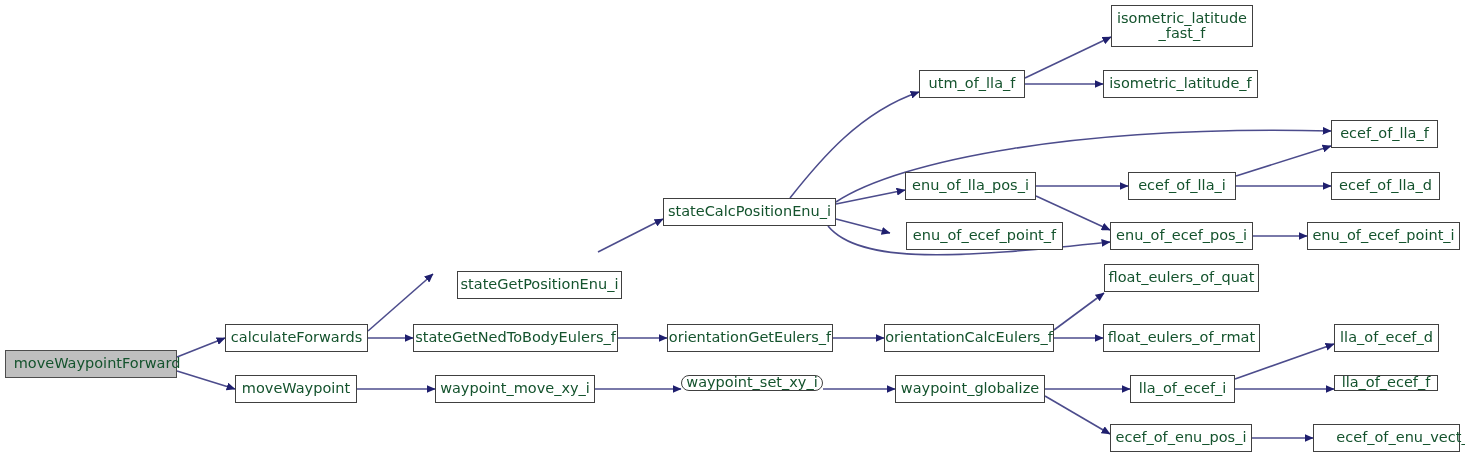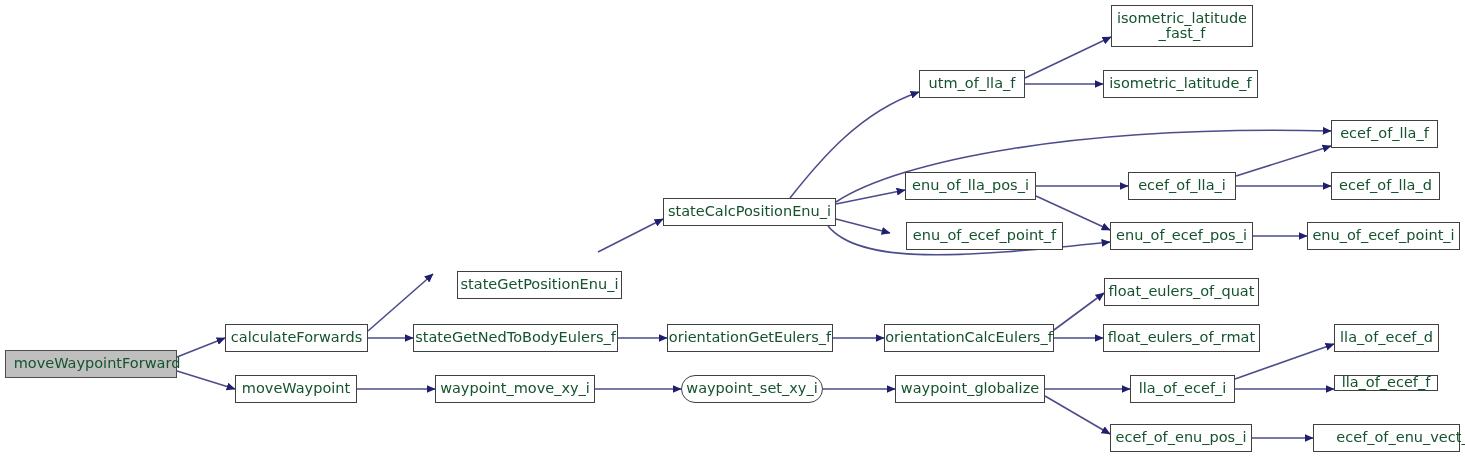--- a/index.html
+++ b/index.html
@@ -84,32 +84,32 @@
   </svg>
   <div id="node-layer">
       <div class="node root" style="left: 5px; top: 350px; width: 172px; height: 28px;"><span class="lbl">moveWaypointForward</span></div>
       <div class="node" style="left: 225px; top: 324px; width: 143px; height: 28px;"><span class="lbl">calculateForwards</span></div>
       <div class="node" style="left: 235px; top: 375px; width: 122px; height: 28px;"><span class="lbl">moveWaypoint</span></div>
       <div class="node" style="left: 457px; top: 247px; width: 165px; height: 28px; margin-top: 24px;"><span class="lbl">stateGetPositionEnu_i</span></div>
       <div class="node" style="left: 413px; top: 324px; width: 205px; height: 28px;"><span class="lbl">stateGetNedToBodyEulers_f</span></div>
       <div class="node" style="left: 435px; top: 375px; width: 160px; height: 28px;"><span class="lbl">waypoint_move_xy_i</span></div>
       <div class="node" style="left: 663px; top: 198px; width: 173px; height: 28px;"><span class="lbl">stateCalcPositionEnu_i</span></div>
       <div class="node" style="left: 667px; top: 324px; width: 166px; height: 28px;"><span class="lbl">orientationGetEulers_f</span></div>
-      <div class="node" style="left: 681px; top: 375px; width: 142px; height: 28px; border-radius: 14px;"><span class="lbl">waypoint_set_xy_i</span></div>
+      <div class="node" style="left: 681px; top: 375px; width: 142px; height: 16px; border-radius: 14px;"><span class="lbl">waypoint_set_xy_i</span></div>
       <div class="node" style="left: 919px; top: 70px; width: 106px; height: 28px;"><span class="lbl">utm_of_lla_f</span></div>
       <div class="node" style="left: 905px; top: 172px; width: 131px; height: 28px; align-items: center;"><span class="lbl">enu_of_lla_pos_i</span></div>
       <div class="node" style="left: 906px; top: 222px; width: 157px; height: 28px; align-items: center;"><span class="lbl">enu_of_ecef_point_f</span></div>
       <div class="node" style="left: 884px; top: 324px; width: 170px; height: 28px;"><span class="lbl">orientationCalcEulers_f</span></div>
       <div class="node" style="left: 895px; top: 375px; width: 150px; height: 28px;"><span class="lbl">waypoint_globalize</span></div>
       <div class="node" style="left: 1111px; top: 5px; width: 142px; height: 42px;"><span class="lbl">isometric_latitude
 _fast_f</span></div>
       <div class="node" style="left: 1103px; top: 70px; width: 155px; height: 28px;"><span class="lbl">isometric_latitude_f</span></div>
       <div class="node" style="left: 1128px; top: 172px; width: 108px; height: 28px;"><span class="lbl">ecef_of_lla_i</span></div>
       <div class="node" style="left: 1110px; top: 222px; width: 143px; height: 28px;"><span class="lbl">enu_of_ecef_pos_i</span></div>
-      <div class="node" style="left: 1104px; top: 278px; width: 155px; height: 28px;"><span class="lbl">float_eulers_of_quat</span></div>
+      <div class="node" style="left: 1104px; top: 264px; width: 155px; height: 28px;"><span class="lbl">float_eulers_of_quat</span></div>
       <div class="node" style="left: 1103px; top: 324px; width: 157px; height: 28px;"><span class="lbl">float_eulers_of_rmat</span></div>
       <div class="node" style="left: 1130px; top: 375px; width: 105px; height: 28px;"><span class="lbl">lla_of_ecef_i</span></div>
       <div class="node" style="left: 1110px; top: 424px; width: 142px; height: 28px;"><span class="lbl">ecef_of_enu_pos_i</span></div>
       <div class="node" style="left: 1331px; top: 120px; width: 107px; height: 28px;"><span class="lbl">ecef_of_lla_f</span></div>
       <div class="node" style="left: 1331px; top: 172px; width: 109px; height: 28px;"><span class="lbl">ecef_of_lla_d</span></div>
       <div class="node" style="left: 1307px; top: 222px; width: 153px; height: 28px;"><span class="lbl">enu_of_ecef_point_i</span></div>
       <div class="node" style="left: 1334px; top: 324px; width: 105px; height: 28px;"><span class="lbl">lla_of_ecef_d</span></div>
       <div class="node" style="left: 1334px; top: 375px; width: 104px; height: 16px;"><span class="lbl">lla_of_ecef_f</span></div>
       <div class="node" style="left: 1313px; top: 424px; width: 147px; height: 28px; padding-left: 36px;"><span class="lbl">ecef_of_enu_vect_i</span></div>
     </div>

